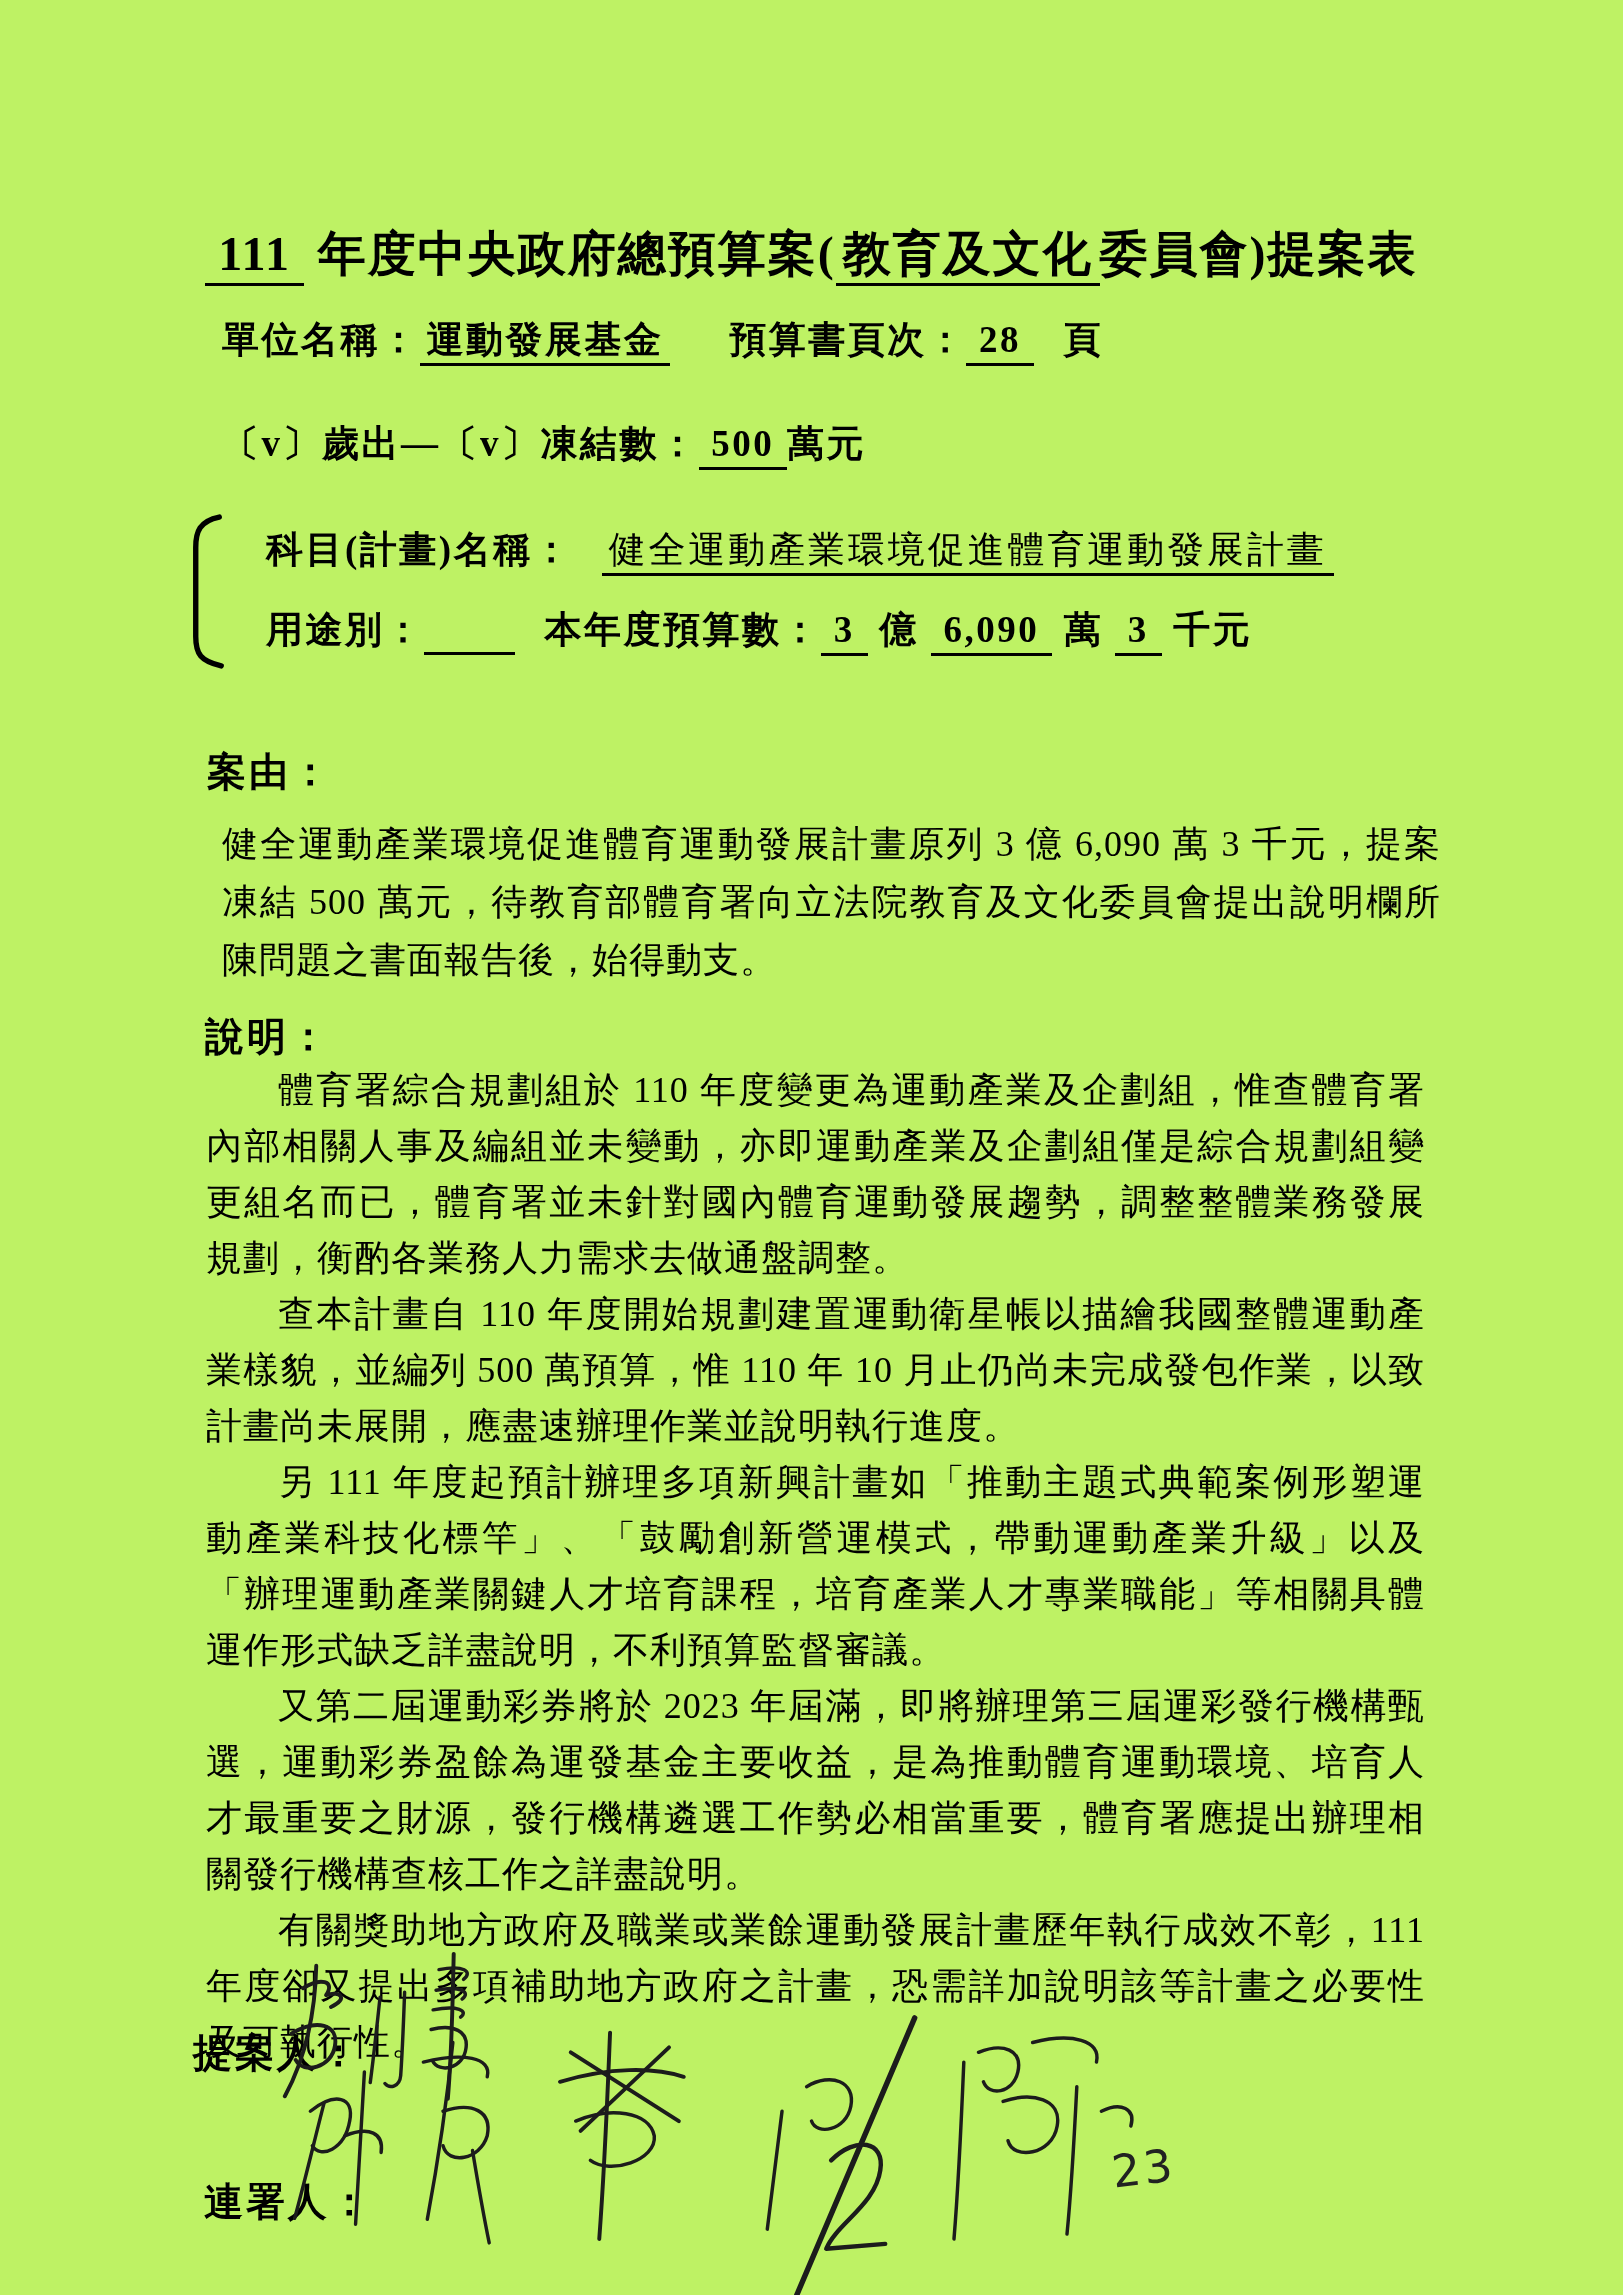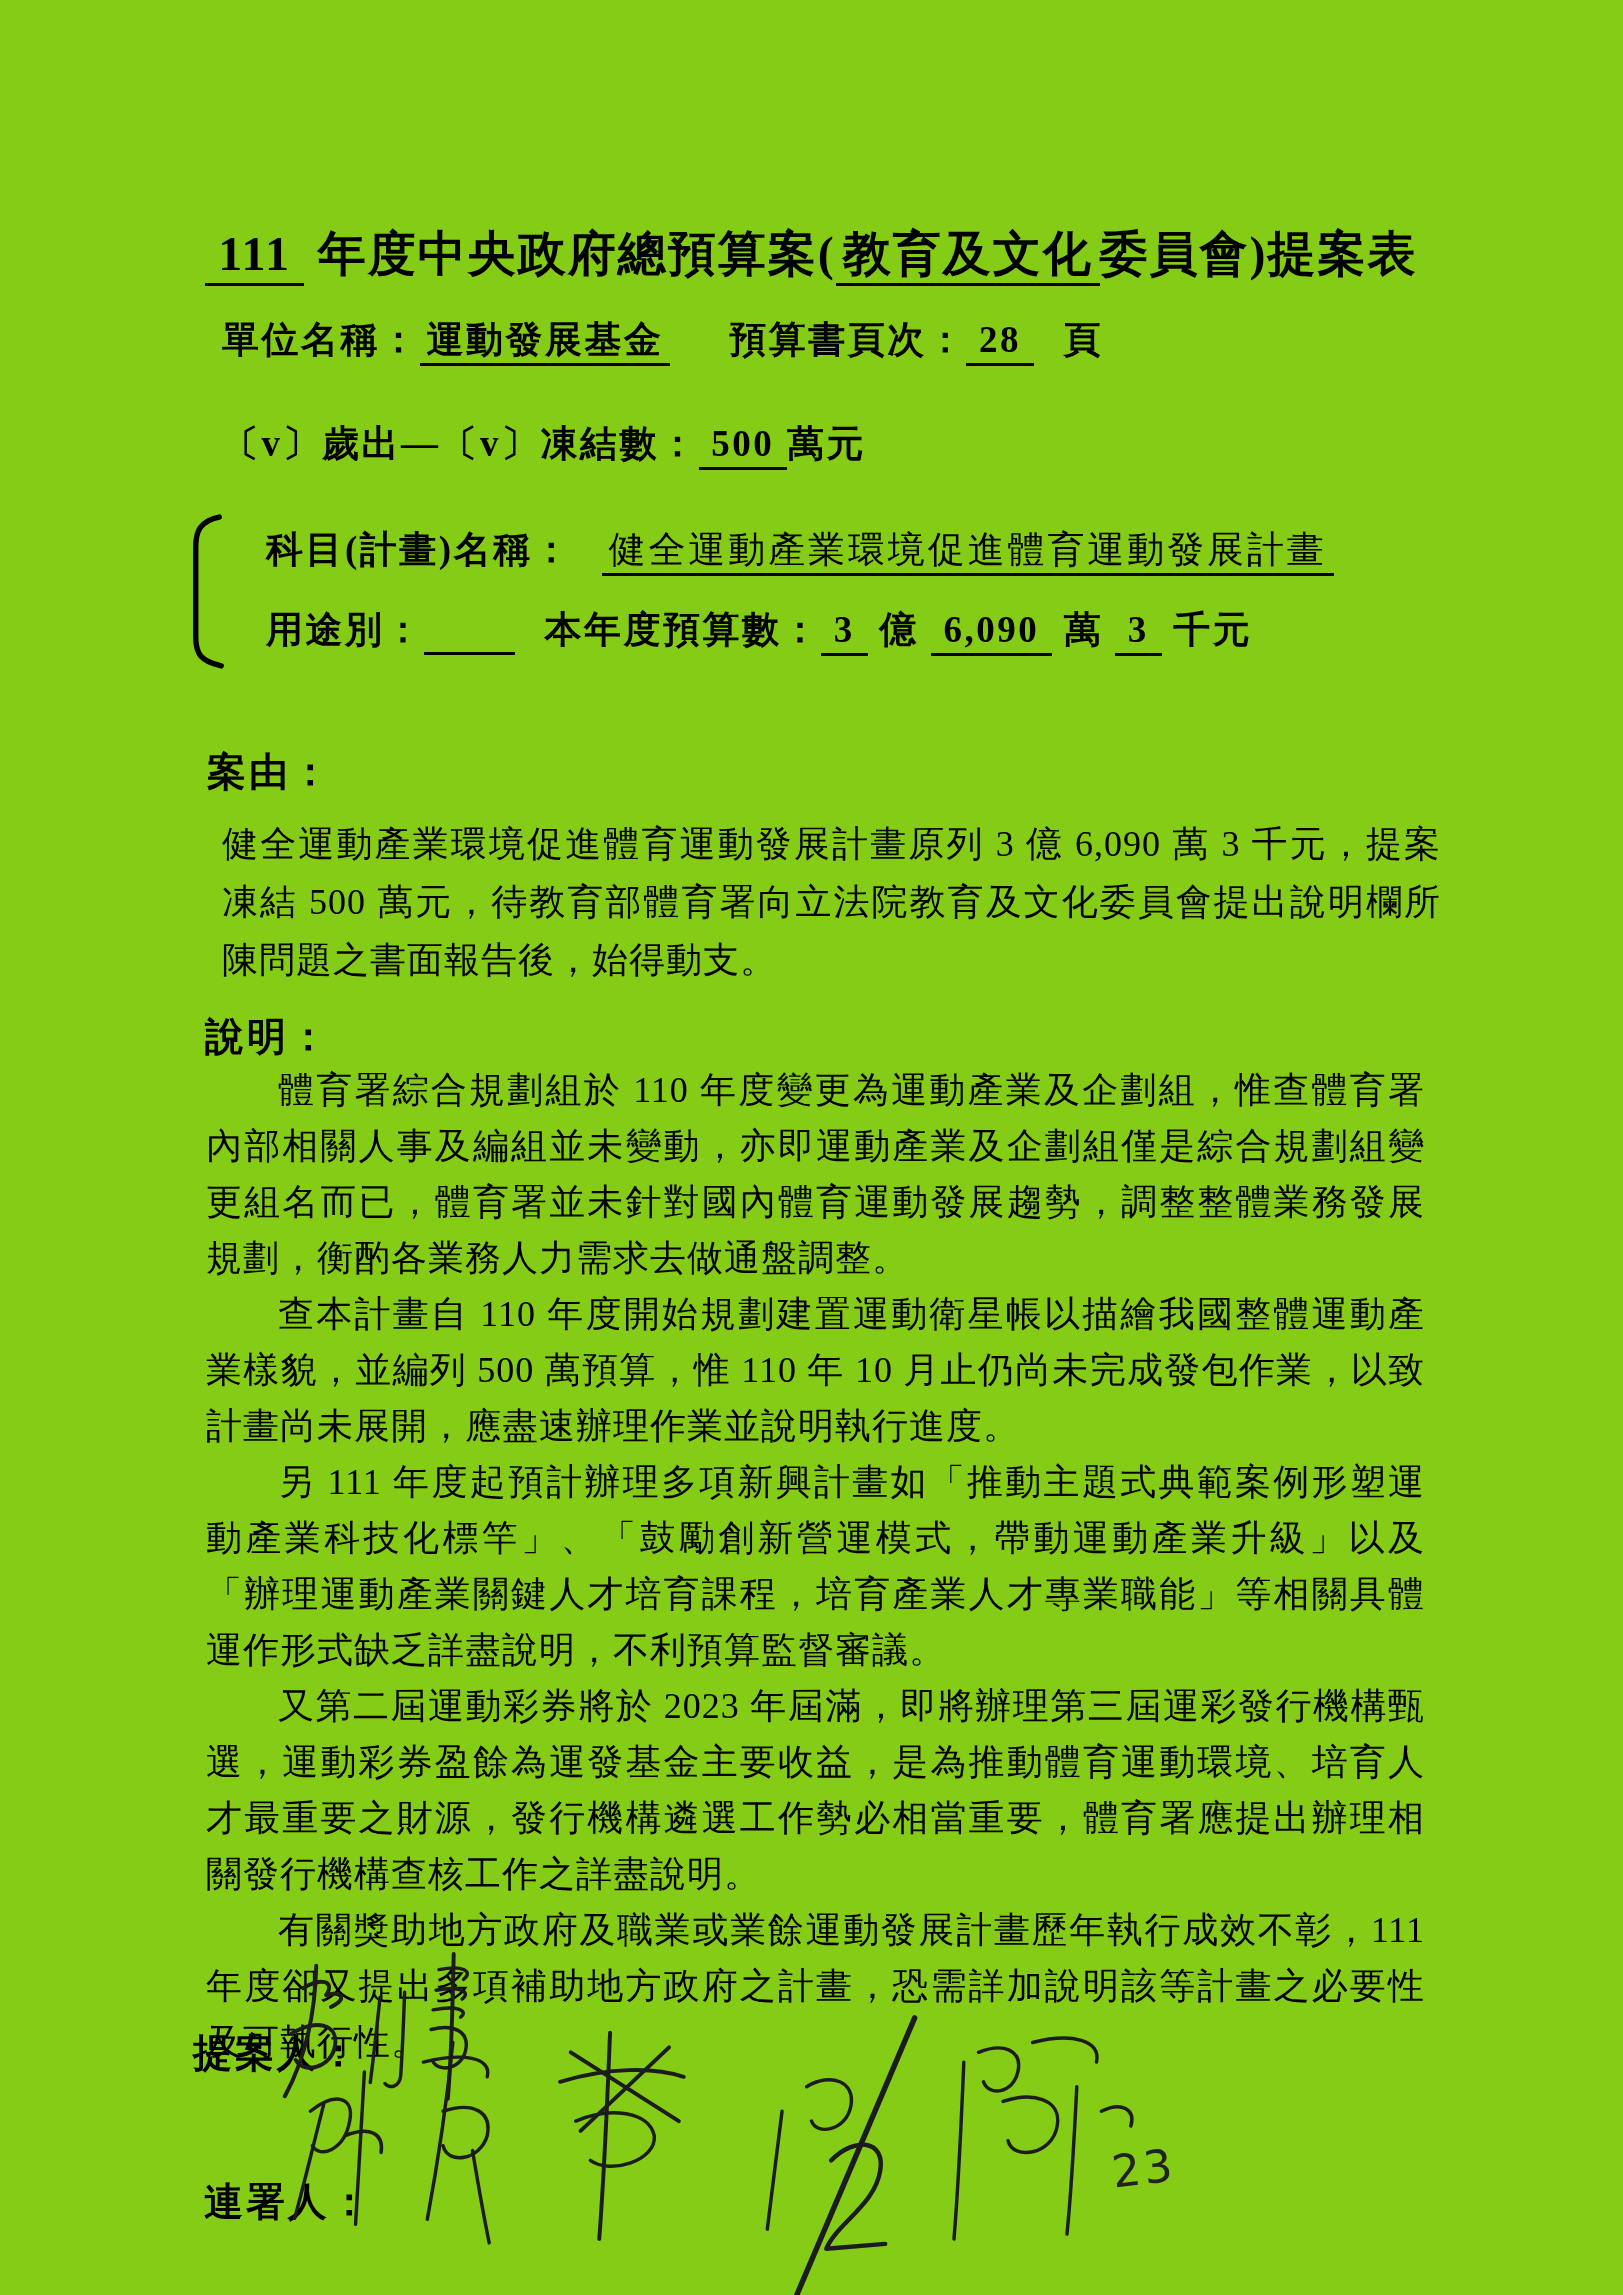--- a/index.html
+++ b/index.html
@@ -1,19 +1,19 @@
 <!DOCTYPE html>
 <html style="font-size:7.9px"><head>
 <meta charset="utf-8">
 <style>
   html,body{margin:0;padding:0;background:#e8e8e8;}
   .page{
     position:relative;
     width:1623px;height:2295px;
-    background:#84cc16;
+    background:#bef264;
     font-family:"Liberation Serif","DejaVu Serif",serif;
     color:#000;
     overflow:hidden;
   }
   .u{border-bottom:3.4px solid #000;padding:0 6.9px 2.9px 6.9px;}
   .u-tight{border-bottom:3.4px solid #000;padding:0 12.8px 2.9px 12.8px;}
   .title{
     position:absolute;top:222px;left:0;width:100%;
     text-align:center;font-size:48px;font-weight:700;
     letter-spacing:2px;margin:0;white-space:nowrap;

